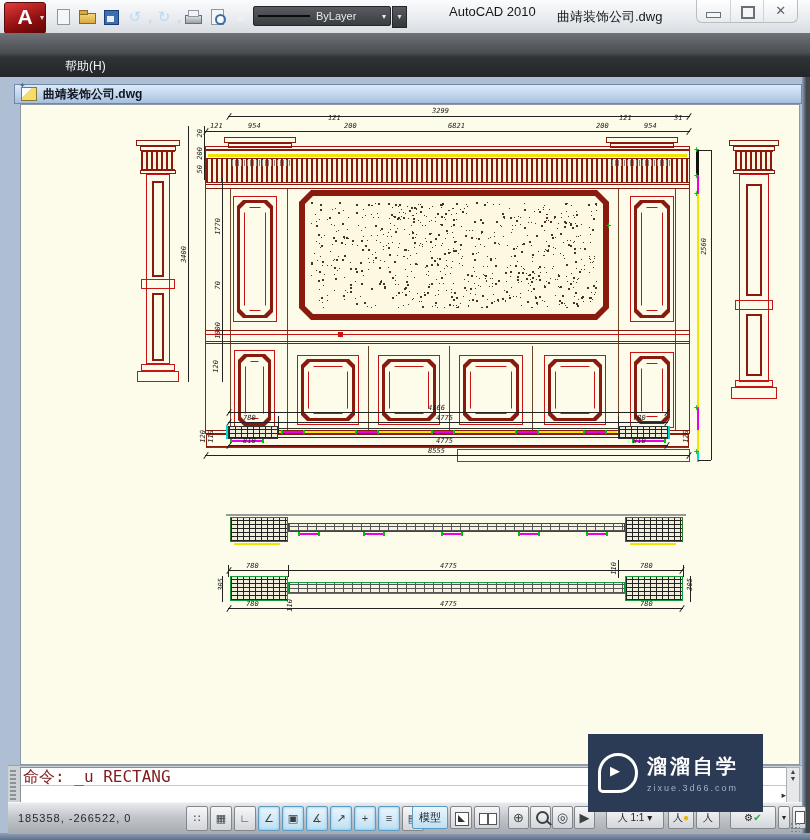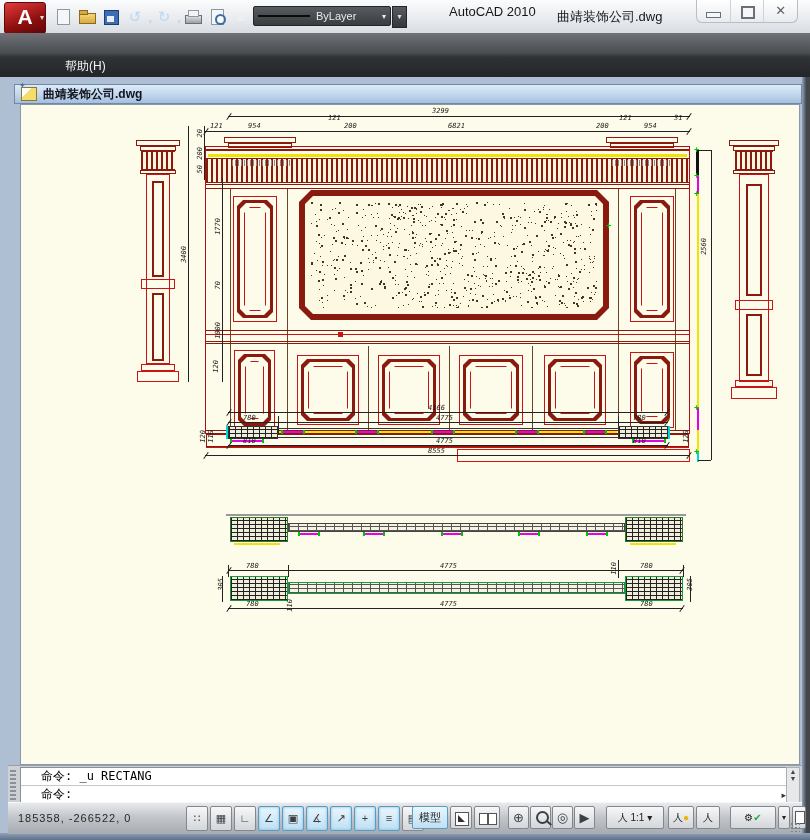--- a/index.html
+++ b/index.html
@@ -78,21 +78,21 @@
   .mag::before,.mag::after{content:"";position:absolute;top:-1px;width:2px;height:4px;background:#00c400;}
   .mag::before{left:-2px;} .mag::after{right:-2px;}
   .gplus{position:absolute;font-style:normal;font-size:9px;line-height:9px;color:#00c400;font-weight:bold;}
   .brick{background-color:#f0edda;background-image:repeating-linear-gradient(0deg,#222 0 1px,transparent 1px 4px),repeating-linear-gradient(90deg,#222 0 1px,transparent 1px 6px);}
   .brick-l{background-color:#f6f3e2;background-image:repeating-linear-gradient(0deg,#555 0 1px,transparent 1px 4px),repeating-linear-gradient(90deg,#555 0 1px,transparent 1px 9px);}
   .gb{border:1px solid #169a3e;box-sizing:border-box;position:absolute;}
   
   .cmd{position:absolute;left:8px;top:765px;width:794px;height:37px;background:#cdd1d6;border-top:1px solid #9aa0a6;}
   .cmd-grip{position:absolute;left:2px;top:3px;width:8px;height:31px;background-image:repeating-linear-gradient(0deg,#8a9098 0 2px,transparent 2px 4px);width:6px;}
   .cmd-box{position:absolute;left:12px;top:1px;width:768px;height:35px;background:#fff;border:1px solid #8a9098;}
-  .cmd-line{height:17px;font-family:"DejaVu Sans Mono",monospace;font-size:12px;line-height:17px;color:#000000;padding-left:20px;white-space:pre;}
+  .cmd-line{height:17px;font-family:"DejaVu Sans Mono",monospace;font-size:16px;line-height:17px;color:#7f1d1d;padding-left:2px;white-space:pre;}
   .cmd-line.first{border-bottom:1px solid #c8c8c8;}
   .cmd-scroll{position:absolute;right:2px;top:1px;width:12px;height:35px;background:#e6e8ea;border:1px solid #aab0b6;font-size:7px;text-align:center;color:#444;}
   .cmd-arrow{position:absolute;right:16px;bottom:3px;font-size:9px;color:#333;}
   
   .statusbar{position:absolute;left:8px;top:802px;width:794px;height:31px;background:linear-gradient(180deg,#e8eaed,#c2c6cb 45%,#a6abb1);border-top:1px solid #f5f6f8;}
   .coords{position:absolute;left:10px;top:9px;font-size:11px;color:#26282b;letter-spacing:1px;}
   .tgs{position:absolute;left:178px;top:3px;display:flex;gap:2px;}
   .tg{width:20px;height:23px;border:1px solid #83878c;border-radius:2px;background:linear-gradient(#f6f7f8,#d3d6da);position:relative;text-align:center;}
   .tg i{font-style:normal;font-size:11px;line-height:23px;color:#3c4045;}
   .tg.on{background:linear-gradient(#eaf6fd,#bfe0f2);border-color:#5a9bc4;box-shadow:inset 0 0 3px #7fb8dc;}
@@ -1157,21 +1157,20 @@
     <i class="d dv" style="left:218px;top:578px">305</i>
     <i class="d dv" style="left:687px;top:578px">305</i>
     <div class="v" style="left:222px;top:576px;height:26px"></div>
     <div class="v" style="left:690px;top:576px;height:26px"></div>
   </div>
 
   <div class="cmd">
     <div class="cmd-grip"></div>
     <div class="cmd-box">
       <div class="cmd-line first">命令: _u RECTANG</div>
-      <div class="cmd-line">命令:</div>
     </div>
     <div class="cmd-scroll">▲<br>▼</div>
     <div class="cmd-arrow">▸</div>
   </div>
 
   <div class="statusbar">
     <span class="coords">185358, -266522, 0</span>
     <div class="tgs" id="toggles">
         <div class="tg"><i>∷</i></div>
         <div class="tg"><i>▦</i></div>
@@ -1195,13 +1194,20 @@
     <div class="sbtn nav nav4">▶</div>
     <div class="sbtn ann a-scale"><span>人</span> <span>1:1</span> ▾</div>
     <div class="sbtn ann a-vis">人<span class="bulb">●</span></div>
     <div class="sbtn ann a-auto">人</div>
     <div class="sbtn ann a-ws">⚙<span class="chk">✔</span></div>
     <div class="sbtn ann a-dd">▾</div>
     <div class="sbtn ann a-cs"></div>
     <div class="grip"></div>
   </div>
 
+  <div class="watermark">
+    <div class="wm-logo"></div>
+    <div class="wm-text">
+      <span class="wm-title">溜溜自学</span>
+      <span class="wm-url">zixue.3d66.com</span>
+    </div>
+  </div>
 </div>
 
 </body></html>

